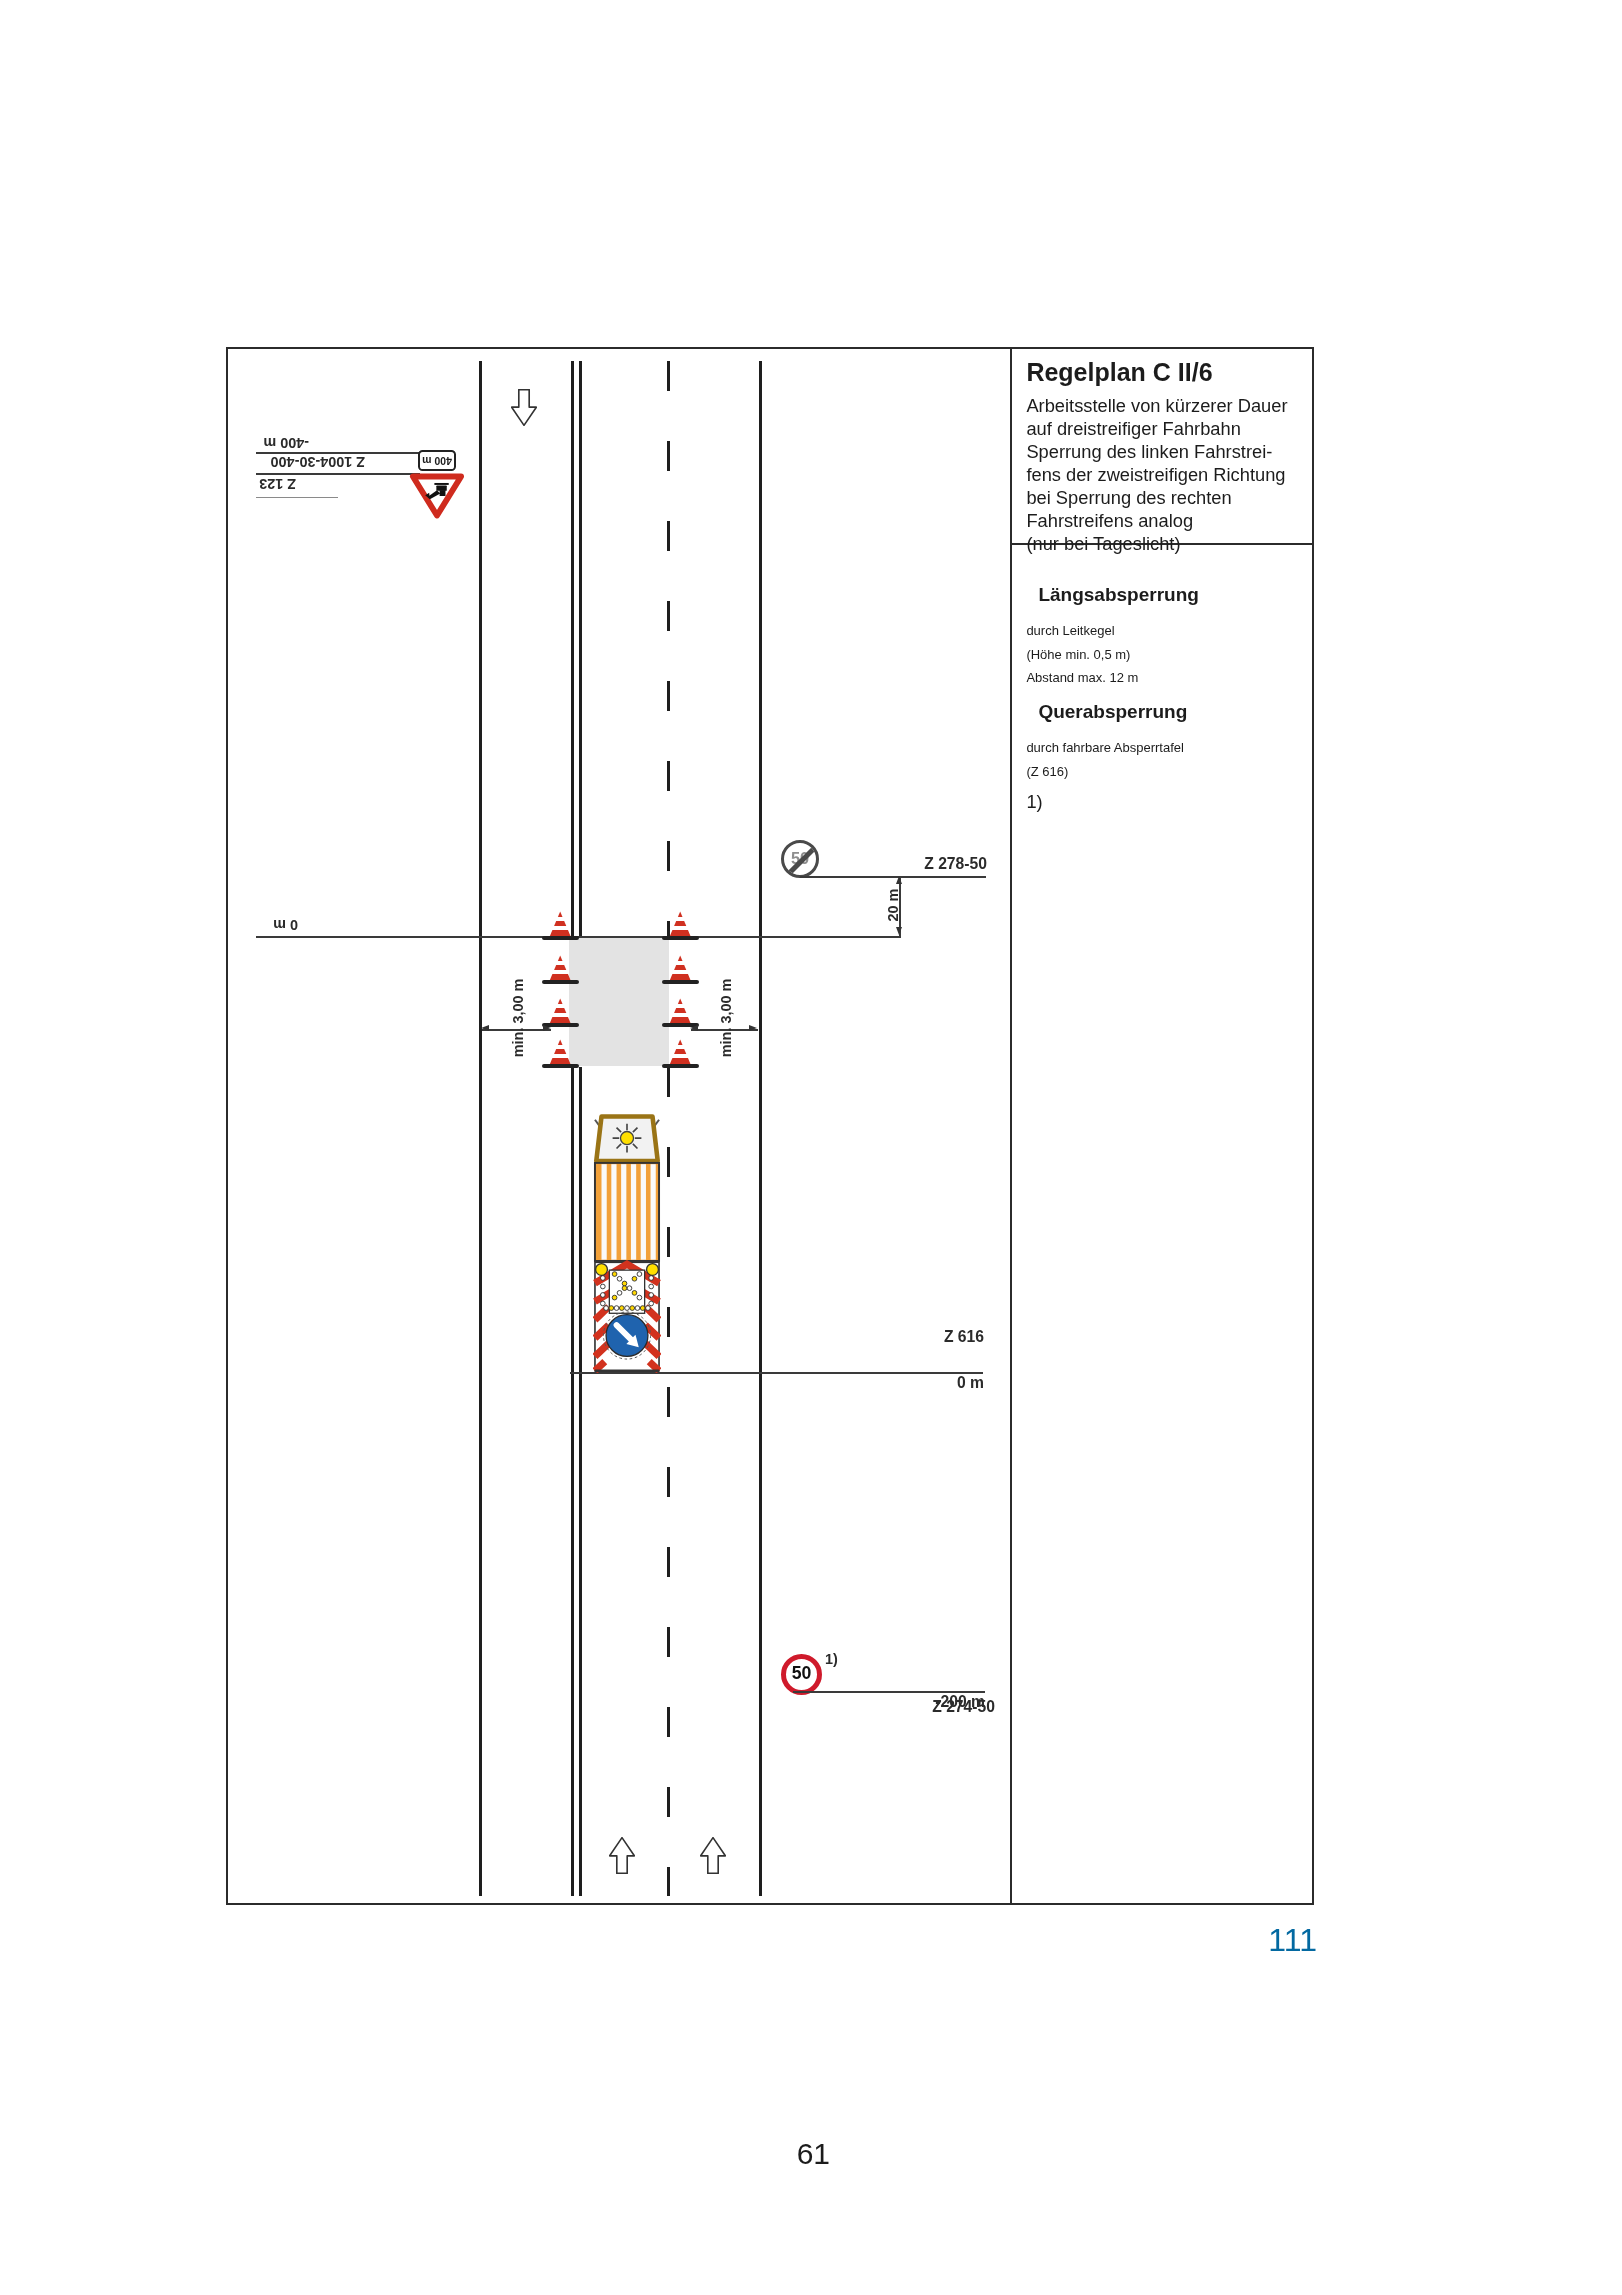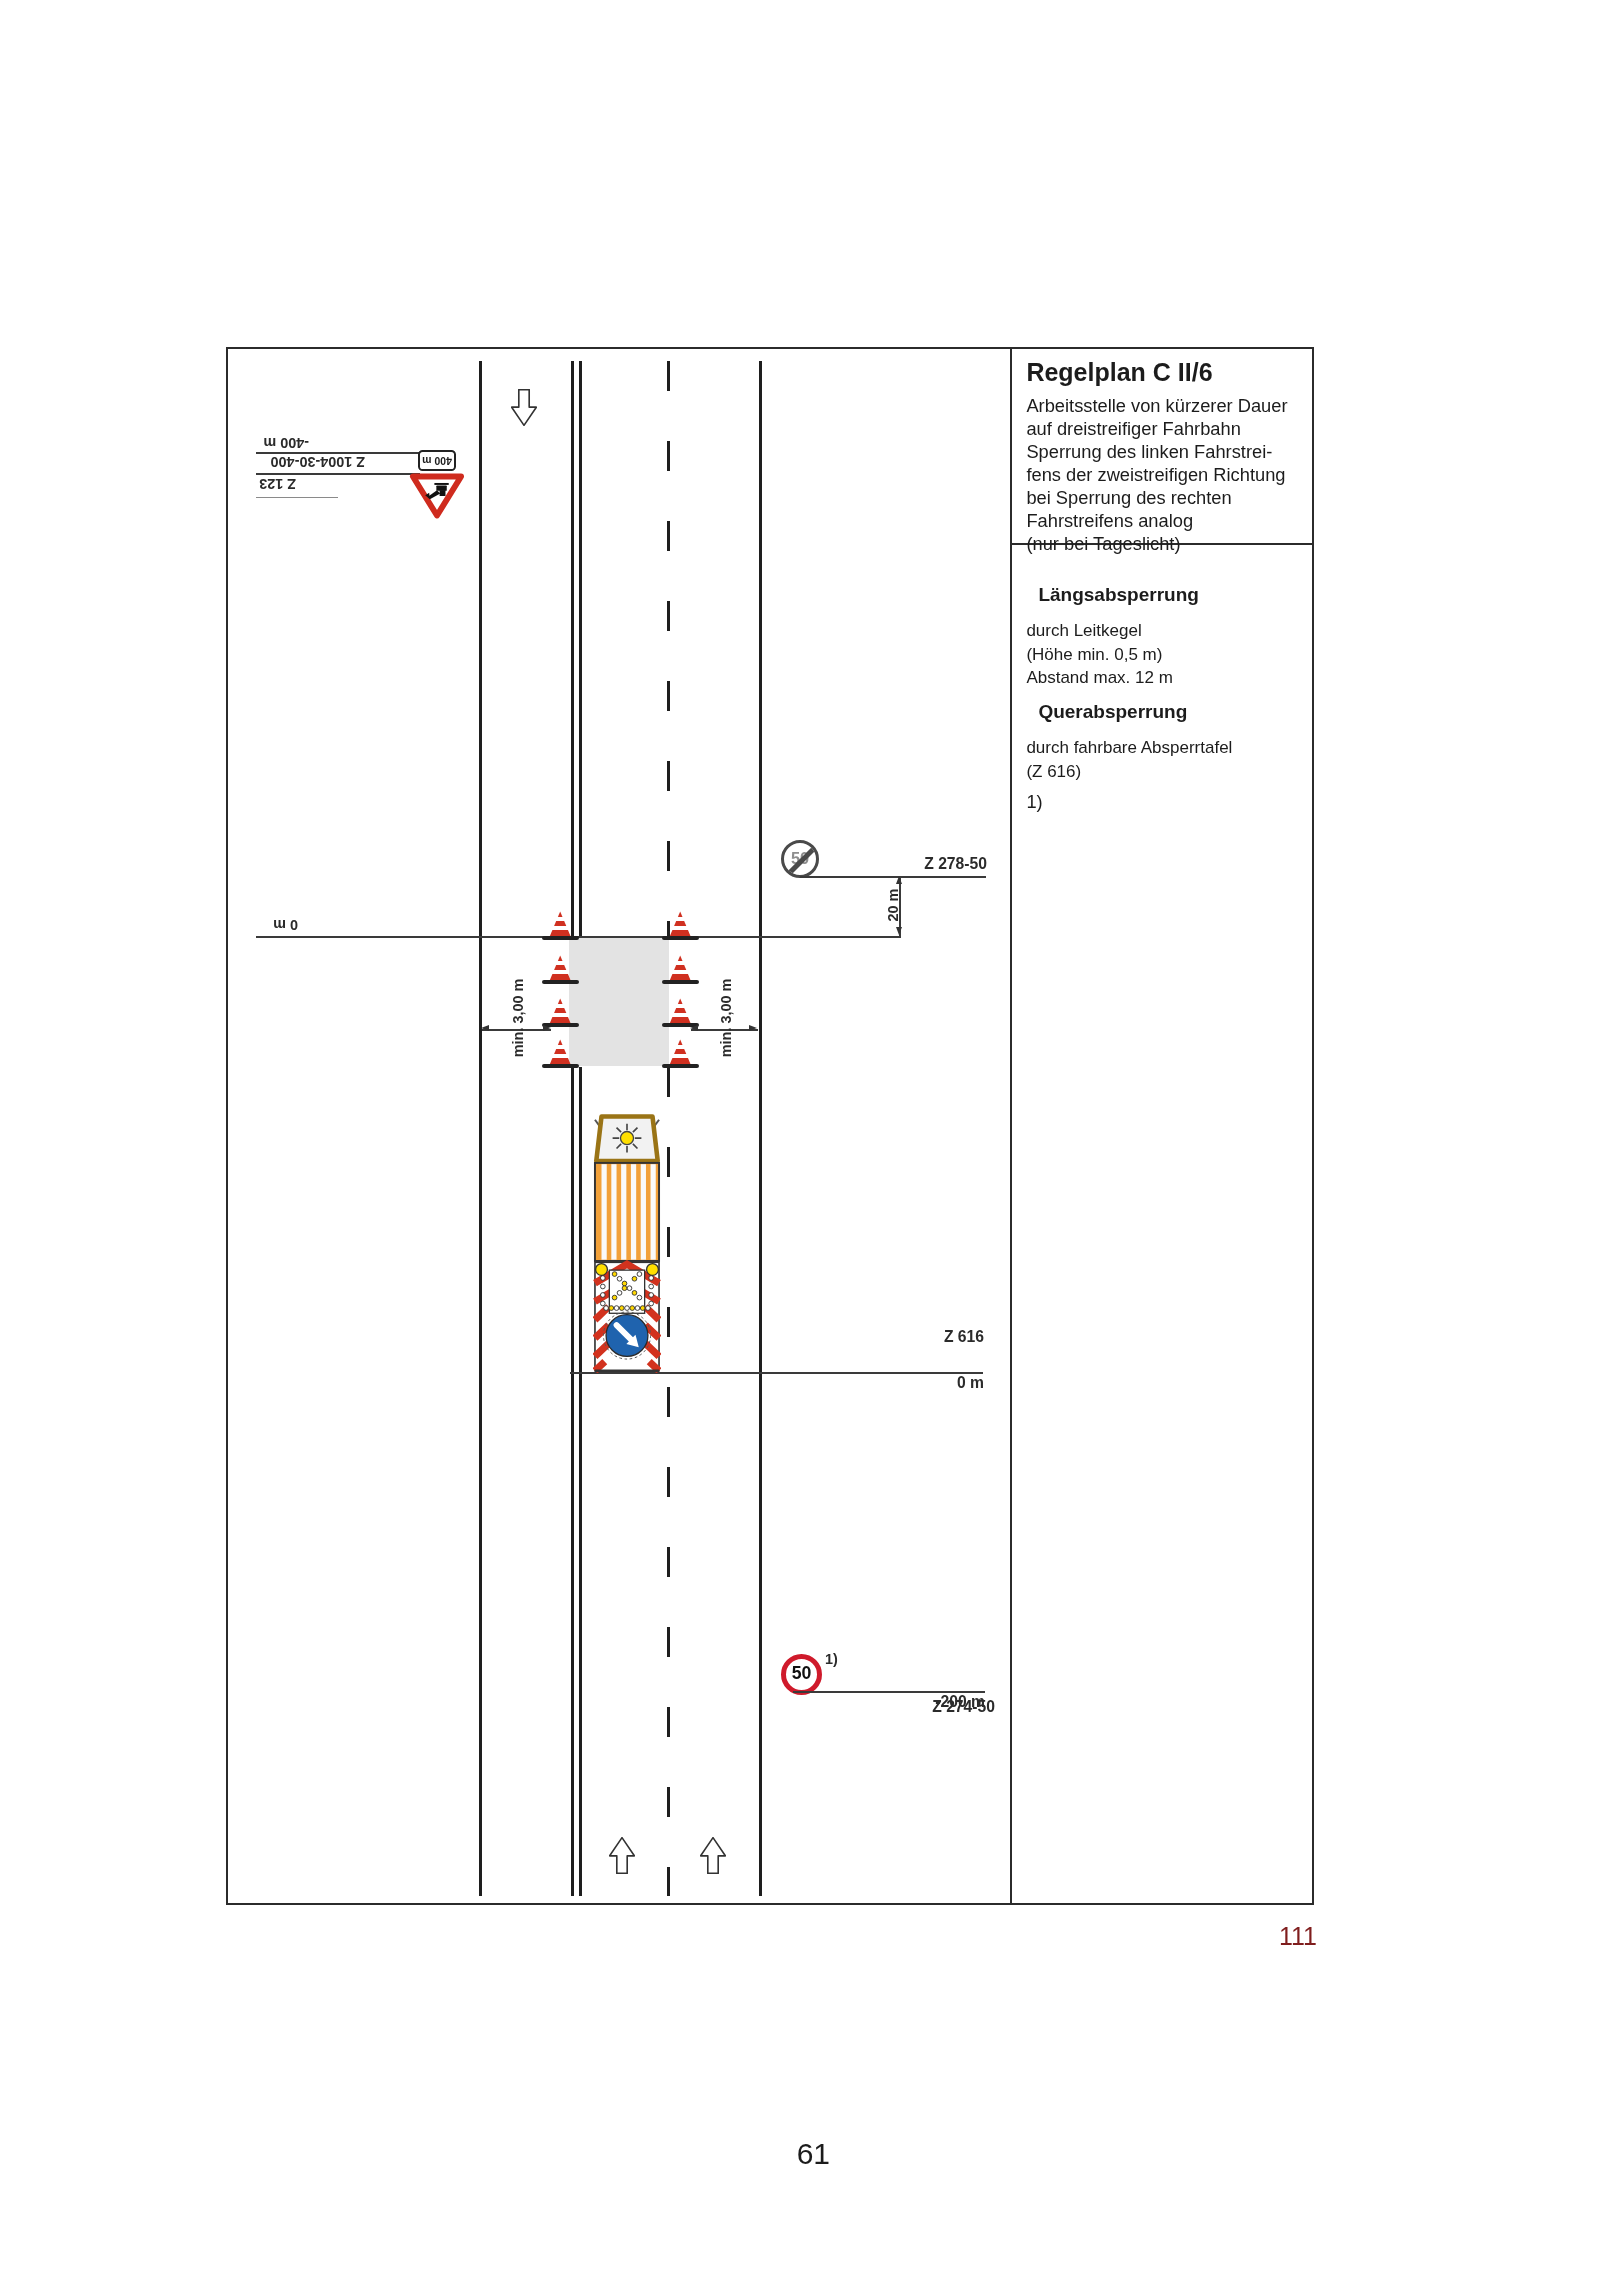--- a/index.html
+++ b/index.html
@@ -33,26 +33,26 @@
   .sign50{width:41px;height:41px;border-radius:50%;border:5.9px solid #cf1a2b;background:#fff;box-sizing:border-box;text-align:center;}
   .sign50 .v{display:block;font-size:17.7px;font-weight:700;color:#111;line-height:29px;}
   .plate{width:38px;height:21px;border:2.6px solid #222;border-radius:4.6px;background:#fff;box-sizing:border-box;text-align:center;}
   .plate span{display:block;font-size:10.5px;font-weight:700;line-height:15.7px;}
   .legend{left:782px;top:0;right:0;height:100%;border-left:2.6px solid #2b2b2b;box-sizing:border-box;}
   .sec1{padding:9.2px 9.2px 0 14.4px;height:196px;border-bottom:2px solid #2b2b2b;box-sizing:border-box;}
   .sec1 h2{margin:0 0 6.5px 0;font-size:25px;font-weight:700;}
   .dline{font-size:18.3px;line-height:23px;}
   .sec2{position:absolute;top:221px;left:14.4px;right:7.9px;}
   .sec2 h3{margin:12px;font-size:19px;font-weight:700;line-height:25px;}
-  .sline{font-size:17px;line-height:23.6px;}
+  .sline{font-size:13px;line-height:23.6px;}
   .fnote{margin-top:6.5px;display:flex;font-size:18.3px;line-height:23.6px;}
   .fnote .mk{width:23.6px;flex:none;}
   .lfooter{position:absolute;left:0;right:0;top:1481px;bottom:0;border-top:2px solid #2b2b2b;}
   .edition{position:absolute;right:10.5px;top:27.5px;font-size:14.4px;color:#6e6e6e;}
-  .pgnum{font-size:25px;color:#7f1d1d;}
+  .pgnum{font-size:32px;color:#0369a1;}
 </style>
 </head>
 <body>
 
 <div class="page">
 
 
   <div class="abs frame">
 
     <div class="abs gray" style="left:341px;top:589px;width:100px;height:128px;"></div>

